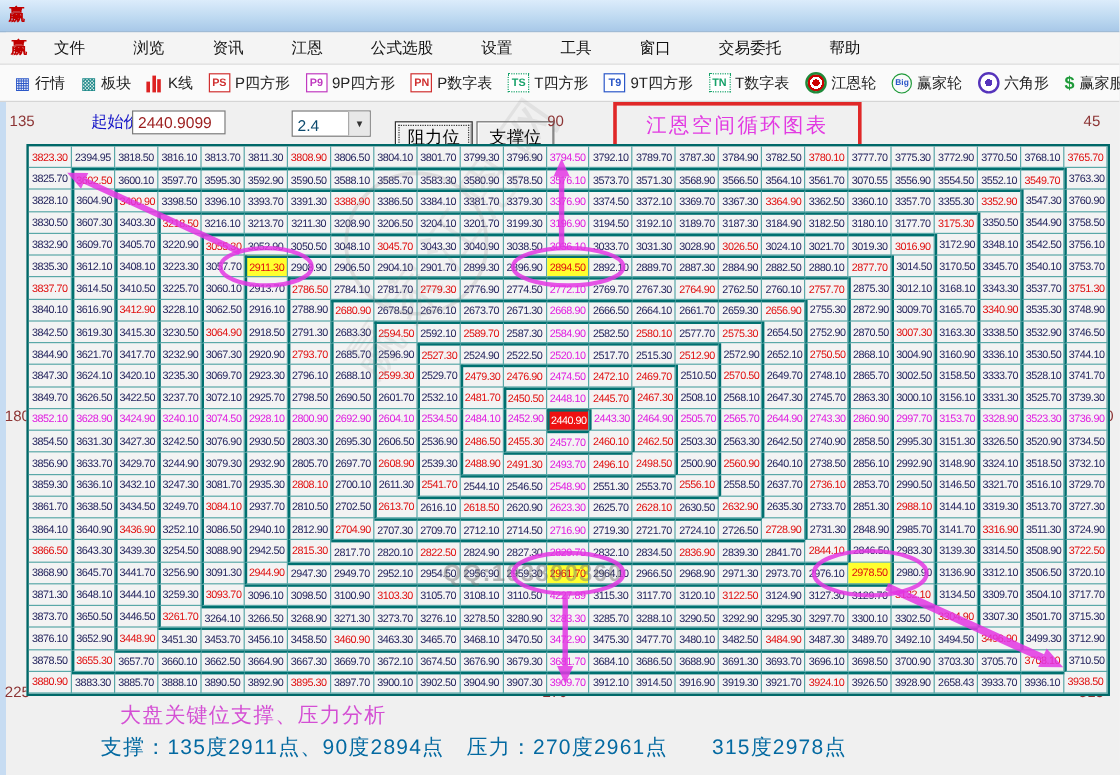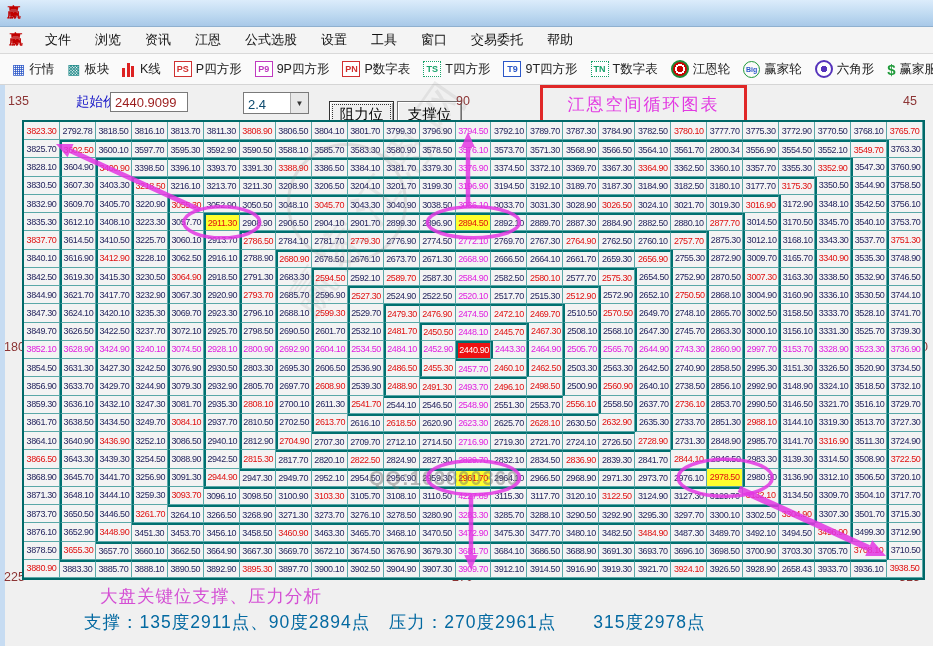--- a/index.html
+++ b/index.html
@@ -40,21 +40,21 @@
   .combo{position:absolute;left:243px;top:7px;width:64px;height:20px;border:1px solid #7a7a7a;
     background:#fff;display:flex;}
   .combo .val{flex:1;font-size:13px;color:#0c4a6e;padding:4px 4px;}
   .combo .drop{width:17px;background:#e8e8e8;border-left:1px solid #aaa;font-size:8px;
     display:flex;align-items:center;justify-content:center;color:#333;}
   .pushbtn{position:absolute;top:4px;width:65px;height:27px;background:#f0f0f0;
     border:1px solid #707070;box-shadow:inset 1px 1px 0 #fff,inset -1px -1px 0 #a0a0a0;
     font-size:14.5px;color:#000;display:flex;align-items:center;justify-content:center;
     font-family:inherit;margin-top:12px;}
   .pushbtn.focus{outline:1px dotted #333;outline-offset:-4px;border:1.5px solid #333;}
-  .banner{position:absolute;left:540px;top:0px;width:201px;height:32px;border:3px solid #e02828;
+  .banner{position:absolute;left:511px;top:0px;width:201px;height:32px;border:3px solid #e02828;
     display:flex;align-items:center;justify-content:center;font-size:17px;color:#e23ae2;
     letter-spacing:2px;background:transparent;}
   
   .angle{position:absolute;font-size:12.5px;color:#8c3434;}
   
   .gridwrap{position:absolute;left:22px;top:120px;width:899px;height:456px;
     border:2px solid #006868;box-sizing:content-box;background:#f3f3f3;}
   .ggrid{display:grid;width:100%;height:100%;
     grid-template-columns:repeat(25,1fr);grid-template-rows:repeat(25,1fr);}
   .cell{border-right:1px solid #5aa8a8;border-bottom:1px solid #5aa8a8;box-sizing:border-box;
@@ -83,21 +83,21 @@
 <body>
 
 <div class="leftedge"></div>
 
 <div class="titlebar">
   <span class="logo">赢</span>
 </div>
 
 <div class="menubar">
   <span class="logo">赢</span>
-  <span id="menu-items" style="display:flex;">
+  <span id="menu-items" style="display:flex;gap:16px;">
       <span class="mitem">文件</span>
       <span class="mitem">浏览</span>
       <span class="mitem">资讯</span>
       <span class="mitem">江恩</span>
       <span class="mitem">公式选股</span>
       <span class="mitem">设置</span>
       <span class="mitem">工具</span>
       <span class="mitem">窗口</span>
       <span class="mitem">交易委托</span>
       <span class="mitem">帮助</span>
@@ -207,21 +207,21 @@
 <span class="angle" style="left:903px;top:94px;">45</span>
 <span class="angle" style="left:4px;top:340px;">180</span>
 <span class="angle" style="left:921px;top:340px;">0</span>
 <span class="angle" style="left:4px;top:570px;">225</span>
 <span class="angle" style="left:452px;top:570px;">270</span>
 <span class="angle" style="left:899px;top:570px;">315</span>
 
 <div class="gridwrap">
   <div class="ggrid" id="ggrid">
       <div class="cell c-diag">3823.30</div>
-      <div class="cell">2792.78</div>
+      <div class="cell">2394.95</div>
       <div class="cell">3818.50</div>
       <div class="cell">3816.10</div>
       <div class="cell">3813.70</div>
       <div class="cell">3811.30</div>
       <div class="cell c-diag">3808.90</div>
       <div class="cell">3806.50</div>
       <div class="cell">3804.10</div>
       <div class="cell">3801.70</div>
       <div class="cell">3799.30</div>
       <div class="cell">3796.90</div>
@@ -250,21 +250,21 @@
       <div class="cell bt">3583.30</div>
       <div class="cell bt">3580.90</div>
       <div class="cell bt">3578.50</div>
       <div class="cell c-axis bt">3576.10</div>
       <div class="cell bt">3573.70</div>
       <div class="cell bt">3571.30</div>
       <div class="cell bt">3568.90</div>
       <div class="cell bt">3566.50</div>
       <div class="cell bt">3564.10</div>
       <div class="cell bt">3561.70</div>
-      <div class="cell bt">2800.34</div>
+      <div class="cell bt">3070.55</div>
       <div class="cell bt">3556.90</div>
       <div class="cell bt">3554.50</div>
       <div class="cell bt">3552.10</div>
       <div class="cell c-diag bt">3549.70</div>
       <div class="cell bl">3763.30</div>
       <div class="cell">3828.10</div>
       <div class="cell bl">3604.90</div>
       <div class="cell c-diag bt bl">3400.90</div>
       <div class="cell bt">3398.50</div>
       <div class="cell bt">3396.10</div>

